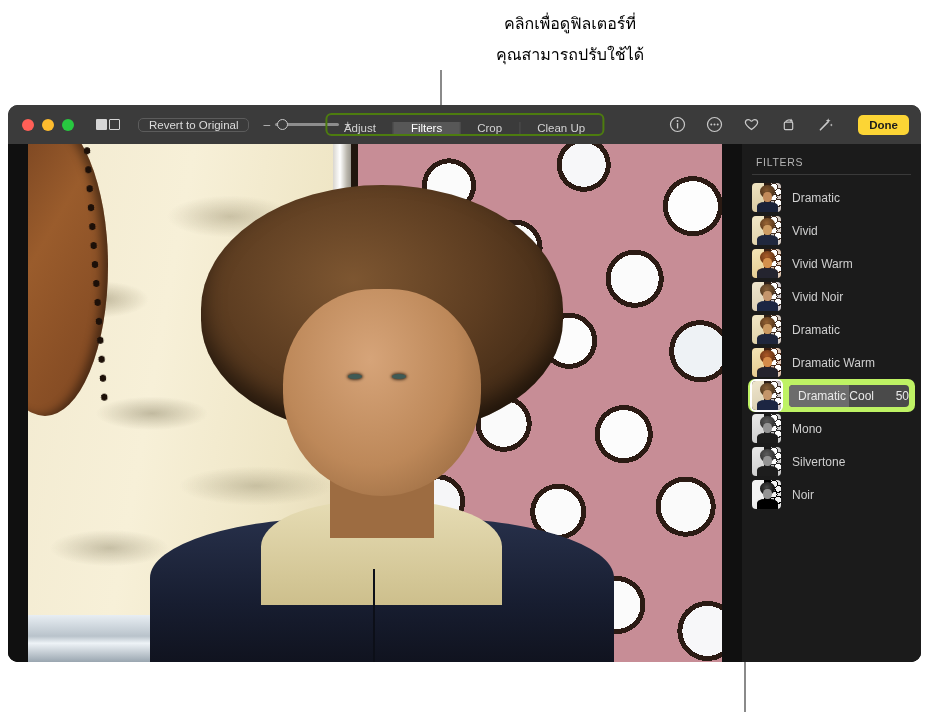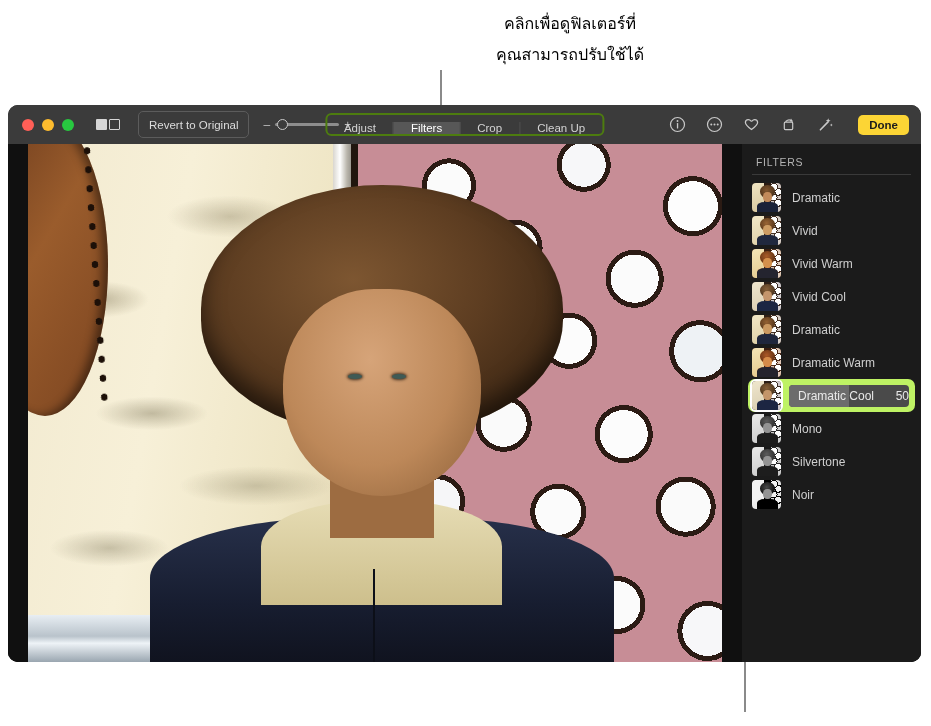--- a/index.html
+++ b/index.html
@@ -62,21 +62,21 @@
 
   #split-toggle {
     display: flex; align-items: center; gap: 2px;
     margin-left: 22px;
   }
   #split-toggle .sq-filled { width: 11px; height: 11px; background: #d6d6d6; border-radius: 1px; }
   #split-toggle .sq-open { width: 11px; height: 11px; border: 1.4px solid #d6d6d6; border-radius: 1px; }
 
   #revert-button {
     margin-left: 18px;
-    height: 27px;
+    height: 14px;
     padding: 0 10px;
     border: 1px solid #5c5c5c;
     border-radius: 5px;
     color: #dcdcdc;
     font-size: 11.5px;
     display: flex; align-items: center;
     background: transparent;
     white-space: nowrap;
   }
 
@@ -512,21 +512,21 @@
             </div>
             <div class="filter-row">
               <div class="thumb">
                 <div class="t-wall"></div>
                 <div class="t-glass"></div>
                 <div class="t-body"></div>
                 <div class="t-hair"></div>
                 <div class="t-face"></div>
                 <div class="tint" style="background: rgba(150, 190, 255, 0.2); mix-blend-mode: overlay;"></div>
               </div>
-              <span class="filter-label">Vivid Cool</span>
+              <span class="filter-label">Vivid Noir</span>
             </div>
             <div class="filter-row">
               <div class="thumb">
                 <div class="t-wall"></div>
                 <div class="t-glass"></div>
                 <div class="t-body"></div>
                 <div class="t-hair"></div>
                 <div class="t-face"></div>
                 <div class="tint" style="background: rgba(230, 210, 180, 0.18); mix-blend-mode: overlay;"></div>
               </div>

